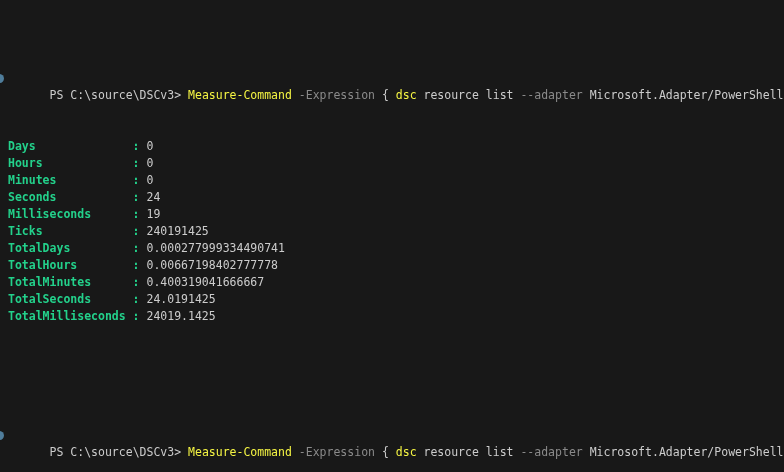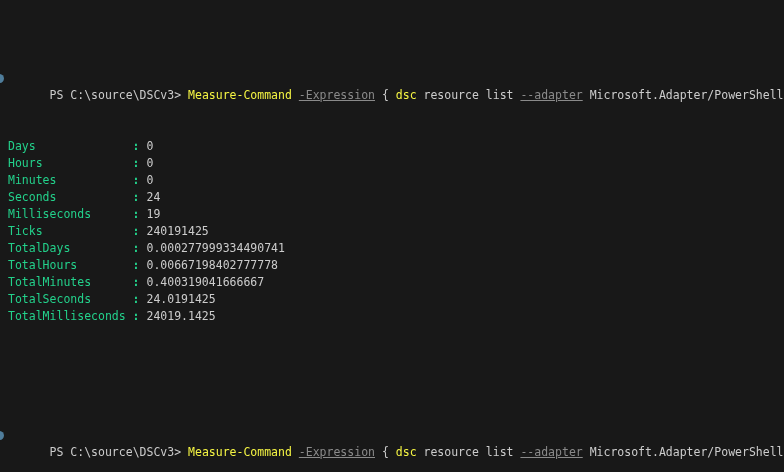--- a/index.html
+++ b/index.html
@@ -31,27 +31,27 @@
     position: absolute;
     left: -13px;
     top: 4px;
     width: 9px;
     height: 9px;
     border-radius: 50%;
     background: var(--decoration-blue, #4f7d9b);
   }
   .tok-default   { color: var(--foreground, #cccccc); }
   .tok-command   { color: var(--command-yellow, #f5f543); font-weight: normal; }
-  .tok-parameter { color: var(--parameter-gray, #8a8a8a); text-decoration: underline; }
+  .tok-parameter { color: var(--parameter-gray, #8a8a8a); }
   .prow  { height: 17px; }
   .pname {
     display: inline-block;
     width: 17ch;
     color: var(--accent-green, #23d18b);
-    font-weight: normal;
+    font-weight: bold;
   }
   .pcolon {
     color: var(--accent-green, #23d18b);
     font-weight: bold;
   }
   .pval { color: var(--foreground, #cccccc); }
   .block-1 { margin-bottom: 17px; } 
 </style>
 </head>
 <body>

